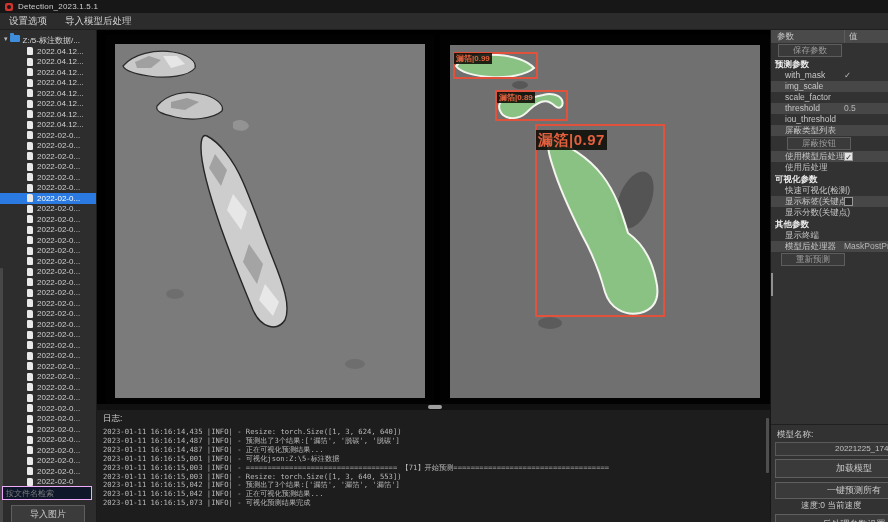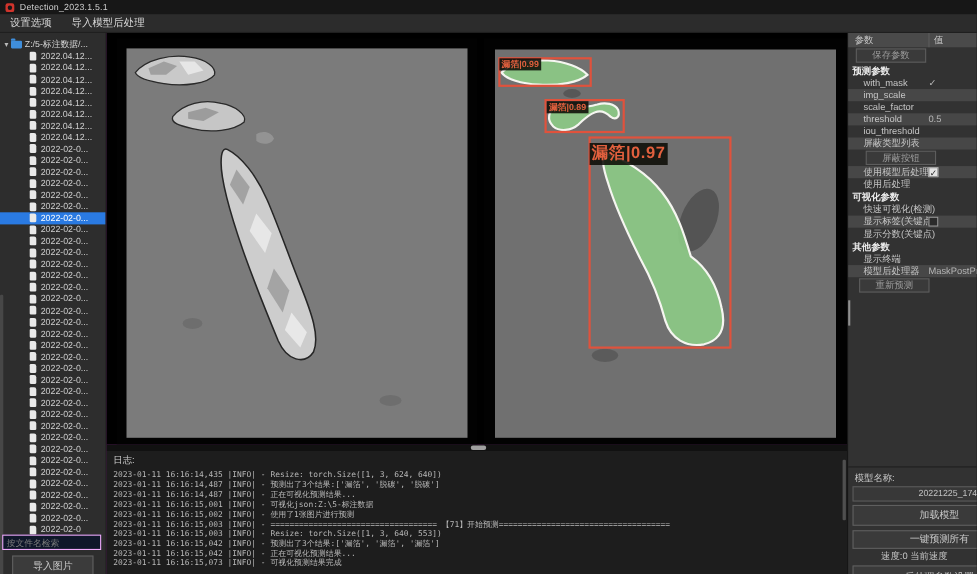--- a/index.html
+++ b/index.html
@@ -9,38 +9,38 @@
   #titlebar{position:absolute;left:0;top:0;width:888px;height:13px;background:#171717;display:flex;align-items:center}
   #app-logo{width:8px;height:8px;margin:0 5px 0 5px;border-radius:2px;background:#d0342c;position:relative}
   #app-logo::after{content:"";position:absolute;left:2px;top:2px;width:4px;height:4px;border-radius:50%;background:#171717}
   #title-text{font-size:8px;color:#cfcfcf;letter-spacing:.2px}
   #menubar{position:absolute;left:0;top:13px;width:888px;height:17px;background:#2c2c2c;border-bottom:1px solid #1f1f1f;
            display:flex;align-items:center;gap:18px;padding-left:9px;box-sizing:border-box}
   .menu-item{font-size:9.5px;color:#d6d6d6;white-space:nowrap}
   
   #left-panel{position:absolute;left:0;top:30px;width:97px;height:492px;background:#2d2d2d;border-right:1px solid #1b1b1b;box-sizing:border-box;overflow:hidden}
   #tree-scrollbar{position:absolute;left:0;top:238px;width:3px;height:262px;background:#474747;border-radius:1px}
-  #tree-root{position:absolute;left:4px;top:5px;height:11px;display:flex;align-items:center;white-space:nowrap}
+  #tree-root{position:absolute;left:4px;top:5px;height:11px;display:flex;align-items:flex-start;white-space:nowrap}
   #tree-caret{font-size:7px;color:#bbb;margin-right:2px}
   #folder-glyph{width:10px;height:7px;background:#3f8edb;border-radius:1px;position:relative;margin-right:3px;flex:none}
   #folder-glyph::before{content:"";position:absolute;left:0;top:-2px;width:4px;height:2px;background:#3f8edb;border-radius:1px 1px 0 0}
   #tree-root .fname{font-size:8px;color:#d9d9d9}
   #tree-items{position:absolute;left:0;top:16px;right:0}
   .titem{height:10.5px;display:flex;align-items:center;padding-left:27px;white-space:nowrap;overflow:hidden}
   .titem .ficon{width:6px;height:8px;background:#e9e9e9;border-radius:1px 2px 1px 1px;margin-right:4px;flex:none}
   .titem .fname{font-size:8px;color:#cfcfcf}
   .titem.selected{background:#2a7ae2}
   .titem.selected .fname{color:#fff}
   #search-input{position:absolute;left:2px;top:456px;width:90px;height:14px;background:#0f172a;border:1px solid #f0abfc;
                 color:#aaa;font-size:8px;padding:0 3px;box-sizing:border-box;font-family:Liberation Serif, serif}
   #search-input::placeholder{color:#7d7d7d}
   #import-btn{position:absolute;left:11px;top:475px;width:74px;height:19px;background:#3b3b3b;border:1px solid #5f5f5f;
               color:#c9c9c9;font-size:9px;text-align:center;line-height:17px;box-sizing:border-box}
   
-  #center{position:absolute;left:97px;top:30px;width:673px;height:492px;background:#701a75}
+  #center{position:absolute;left:97px;top:30px;width:673px;height:492px;background:#fca5a5}
   #image-area{position:absolute;left:0;top:0;width:673px;height:374px;background:#000}
   .img-frame{position:absolute;background:#020202}
   #left-frame{left:9px;top:5px;width:328px;height:369px}
   #right-frame{left:343px;top:5px;width:330px;height:369px}
   .img-gray{position:absolute;overflow:hidden}
   #left-gray{left:9px;top:9px;width:310px;height:354px;background:#7b7b7b}
   #right-gray{left:10px;top:10px;width:310px;height:353px;background:#707070}
   .img-gray svg{position:absolute;left:0;top:0}
   .detbox{position:absolute;border:2px solid #e0523c;box-sizing:border-box}
   .detlabel{position:absolute;background:rgba(12,12,6,.88);color:#e2603e;font-weight:bold;padding:0 2px;white-space:nowrap}
@@ -333,21 +333,20 @@
   </div>
 
   <div id="log-area">
     <div id="log-title">日志:</div>
     <div id="log-lines">
 
     <div class="logline">2023-01-11 16:16:14,435 |INFO| - Resize: torch.Size([1, 3, 624, 640])</div>
         <div class="logline">2023-01-11 16:16:14,487 |INFO| - 预测出了3个结果:['漏箔', '脱碳', '脱碳']</div>
         <div class="logline">2023-01-11 16:16:14,487 |INFO| - 正在可视化预测结果...</div>
         <div class="logline">2023-01-11 16:16:15,001 |INFO| - 可视化json:Z:\5-标注数据</div>
-        <div class="logline">2023-01-11 16:16:15,002 |INFO| - 使用了1张图片进行预测</div>
         <div class="logline">2023-01-11 16:16:15,003 |INFO| - =================================== 【71】开始预测====================================</div>
         <div class="logline">2023-01-11 16:16:15,003 |INFO| - Resize: torch.Size([1, 3, 640, 553])</div>
         <div class="logline">2023-01-11 16:16:15,042 |INFO| - 预测出了3个结果:['漏箔', '漏箔', '漏箔']</div>
         <div class="logline">2023-01-11 16:16:15,042 |INFO| - 正在可视化预测结果...</div>
         <div class="logline">2023-01-11 16:16:15,073 |INFO| - 可视化预测结果完成</div>
       </div>
     <div id="log-scrollbar"></div>
   </div>
 </div>
 

